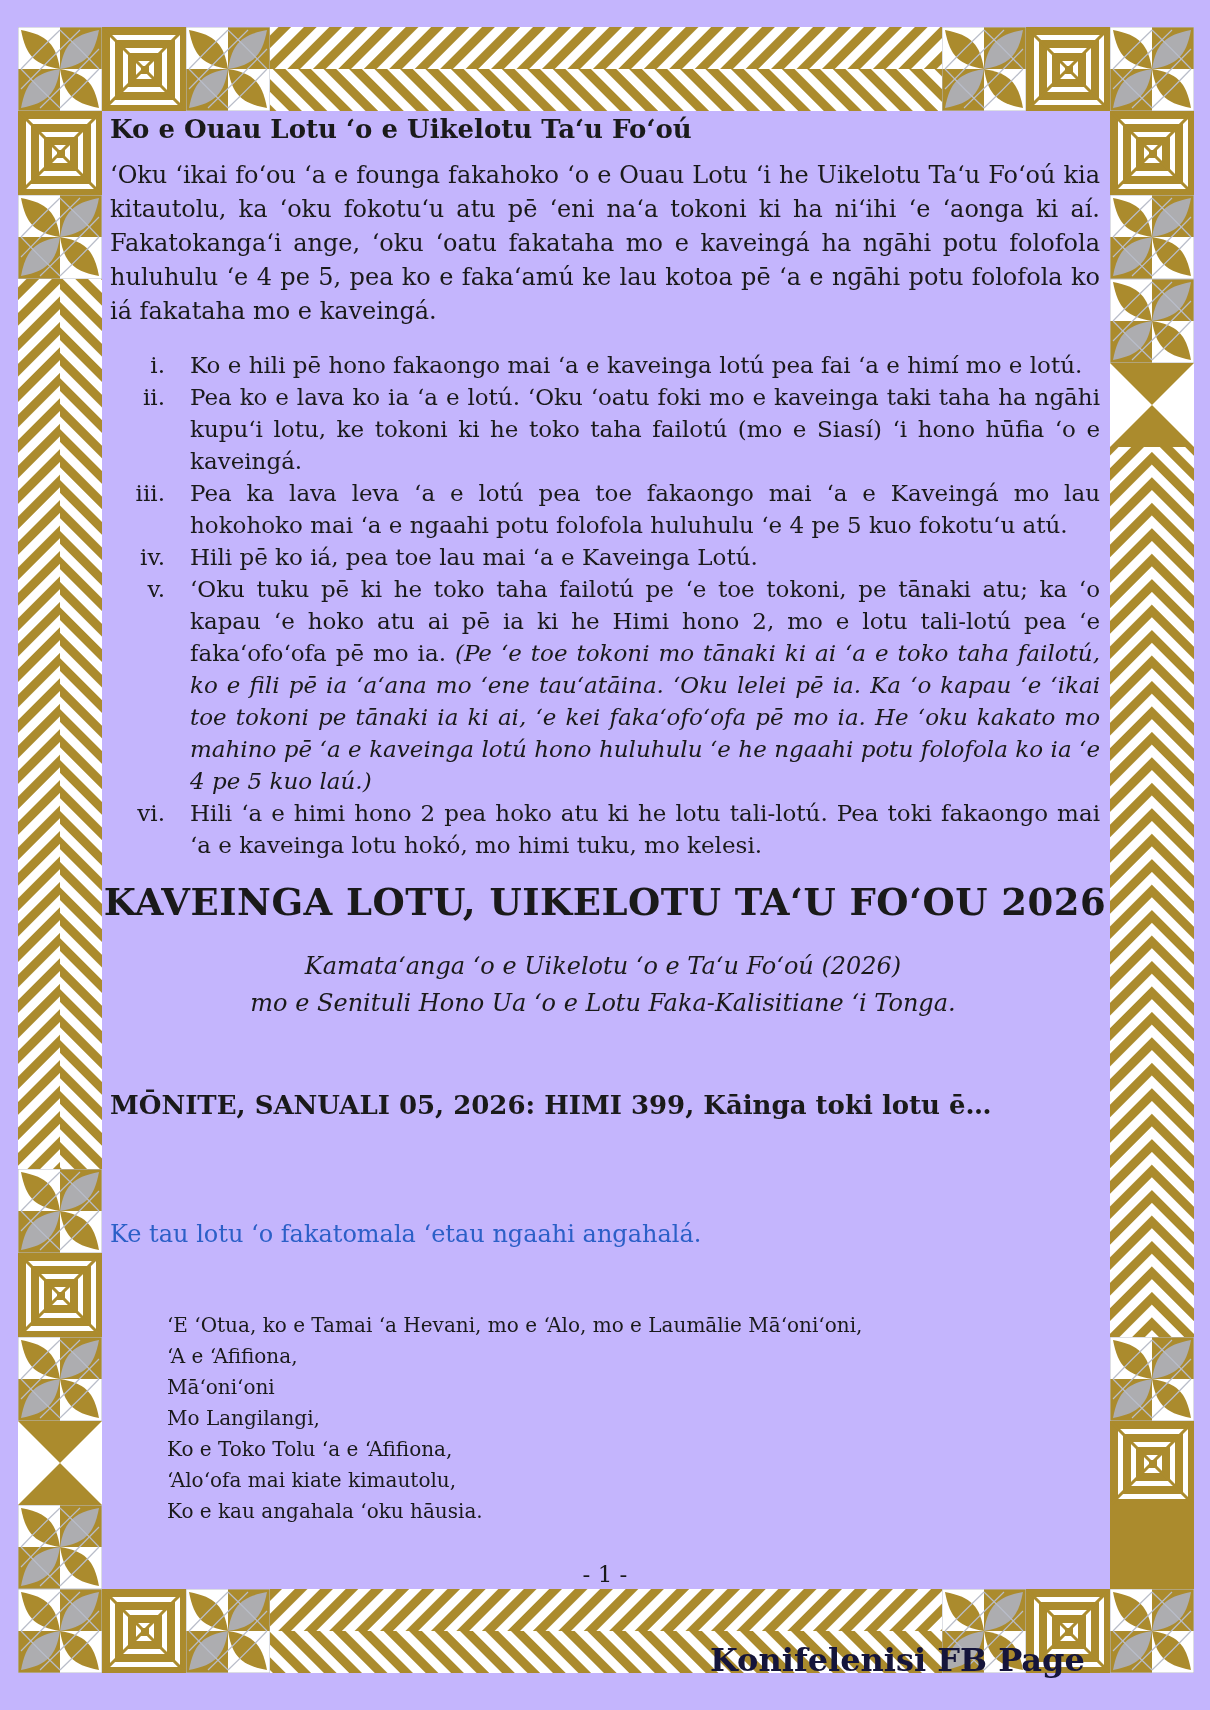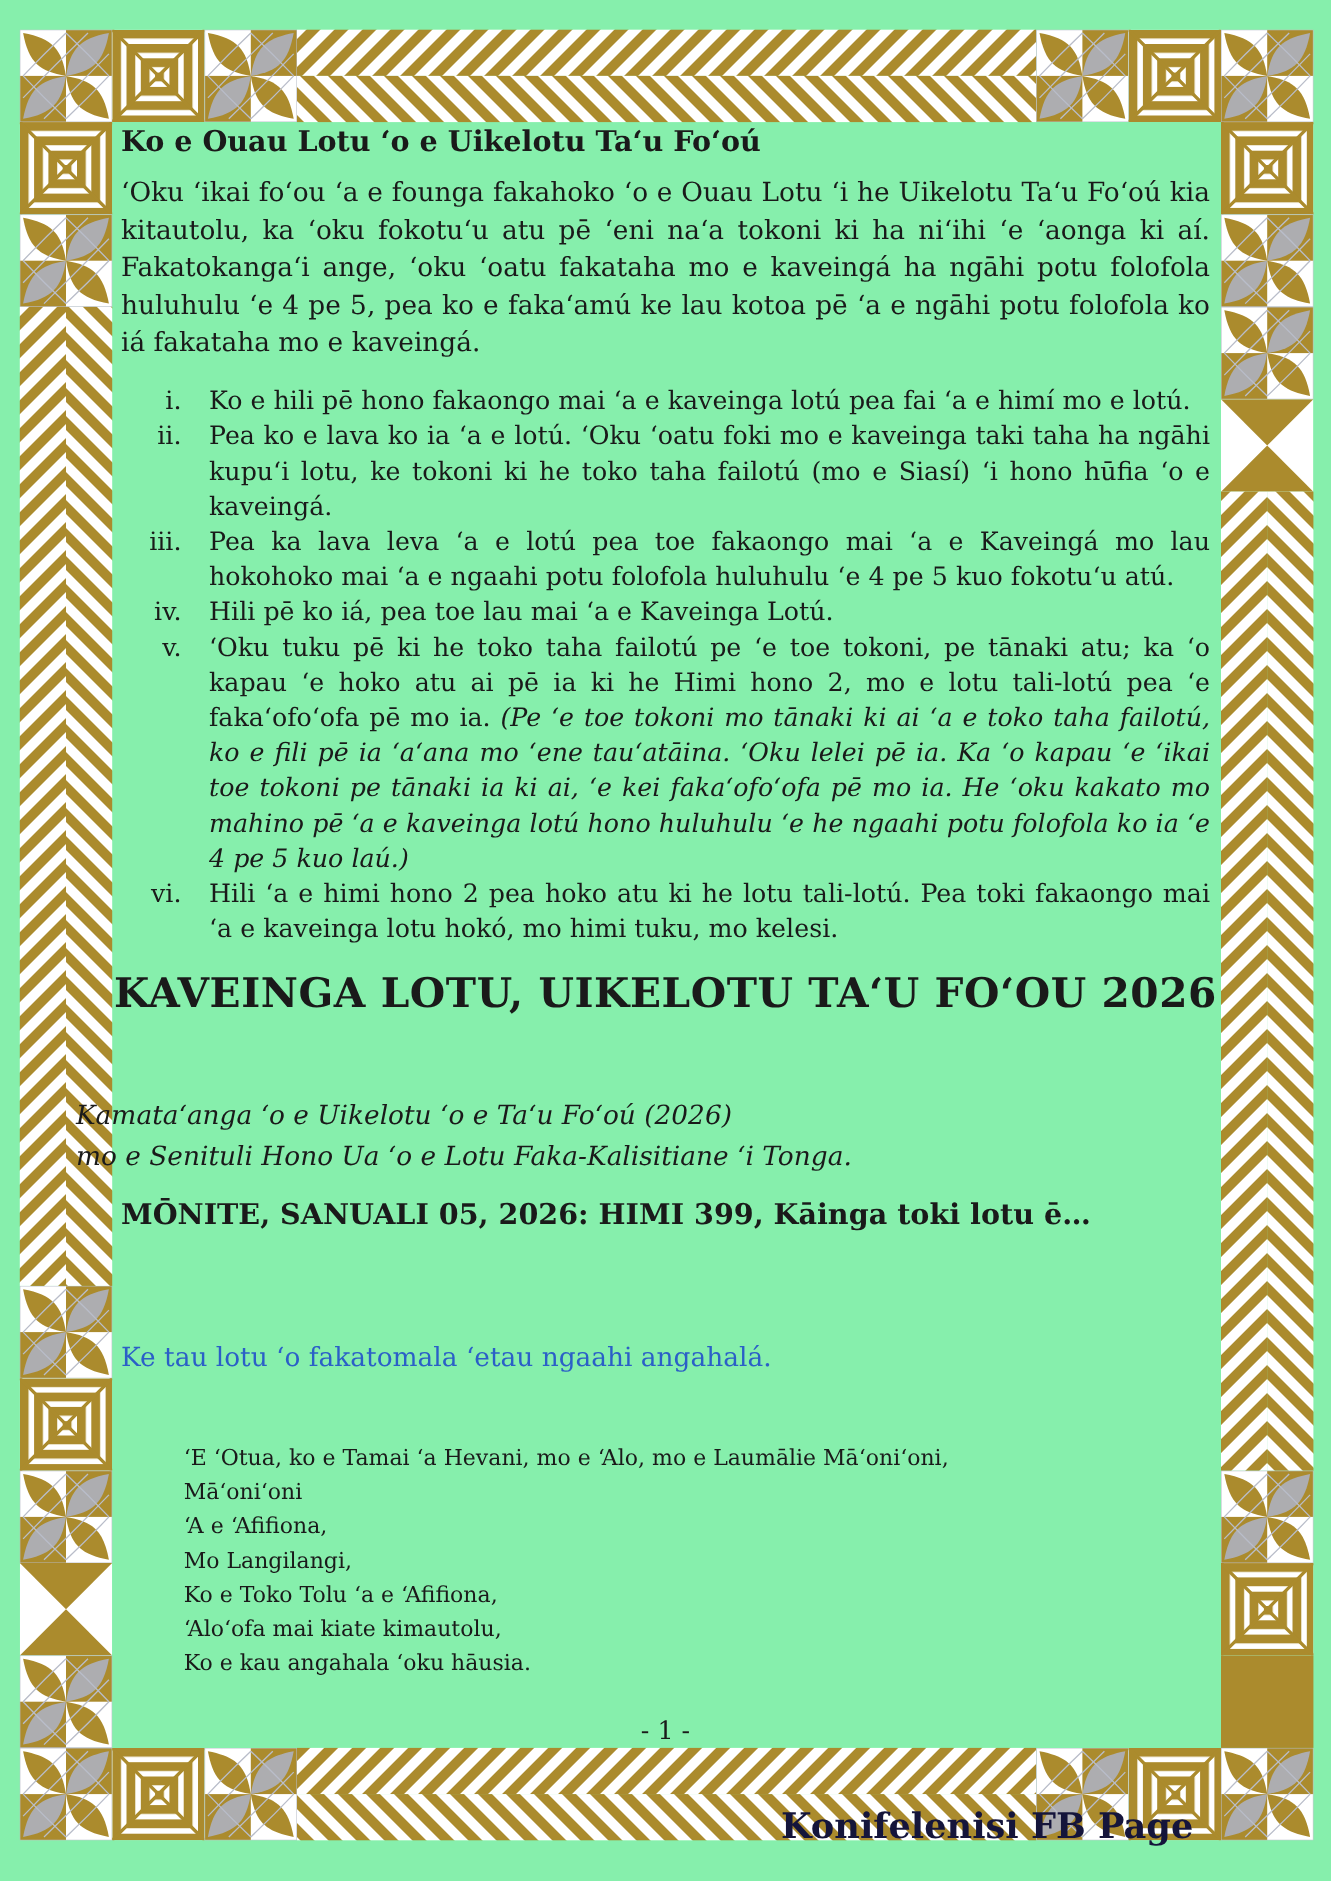--- a/index.html
+++ b/index.html
@@ -1,19 +1,19 @@
 <!DOCTYPE html>
 <html><head>
 <meta charset="utf-8">
 <style>
   html,body{margin:0;padding:0;background:#ffffff;}
   .page{
     position:relative;
     width:1210px;height:1710px;
-    background:#86efac;
+    background:#c4b5fd;
     overflow:hidden;
     font-family:"DejaVu Serif","Liberation Serif",serif;
     color:#1a1a1a;
   }
   .border-layer{position:absolute;left:0;top:0;width:1210px;height:1710px;z-index:1;}
   .content{position:absolute;left:0;top:0;width:1210px;height:1710px;z-index:2;}
 
   .doc-title{
     position:absolute;left:110px;top:114px;width:990px;
     font-size:26px;font-weight:bold;
@@ -29,22 +29,22 @@
   .step{display:flex;align-items:flex-start;}
   .step-num{flex:0 0 55px;text-align:right;padding-right:25px;}
   .step-text{flex:1 1 auto;text-align:justify;}
   .step-text .it{font-style:italic;}
 
   .main-heading{
     position:absolute;left:55px;top:880px;width:1100px;
     text-align:center;font-size:37px;font-weight:bold;letter-spacing:0.5px;
   }
   .subtitle{
-    position:absolute;left:69px;width:1100px;text-align:left;
-    font-size:24px;font-style:italic;margin-top:48px;
+    position:absolute;left:53px;width:1100px;text-align:center;
+    font-size:24px;font-style:italic;
   }
   .subtitle.l1{top:952px;}
   .subtitle.l2{top:989px;}
 
   .day-heading{
     position:absolute;left:110px;top:1090px;width:1000px;
     font-size:26px;font-weight:bold;
   }
   .theme-label{
     position:absolute;left:110px;top:1166px;width:900px;
@@ -190,22 +190,22 @@
     <div class="subtitle l1">Kamataʻanga ʻo e Uikelotu ʻo e Taʻu Foʻoú (2026)</div>
     <div class="subtitle l2">mo e Senituli Hono Ua ʻo e Lotu Faka-Kalisitiane ʻi Tonga.</div>
 
     <div class="day-heading">MŌNITE, SANUALI 05, 2026: HIMI 399, Kāinga toki lotu ē…</div>
 
 
     <div class="theme-text" id="theme-text" style="color: rgb(43, 95, 199);">Ke tau lotu ʻo fakatomala ʻetau ngaahi angahalá.</div>
 
     <div class="hymn" id="hymn">
         <div>ʻE ʻOtua, ko e Tamai ʻa Hevani, mo e ʻAlo, mo e Laumālie Māʻoniʻoni,</div>
+        <div>ʻA e ʻAfifiona,</div>
         <div>Māʻoniʻoni</div>
-        <div>ʻA e ʻAfifiona,</div>
         <div>Mo Langilangi,</div>
         <div>Ko e Toko Tolu ʻa e ʻAfifiona,</div>
         <div>ʻAloʻofa mai kiate kimautolu,</div>
         <div>Ko e kau angahala ʻoku hāusia.</div>
       </div>
 
     <div class="page-number">- 1 -</div>
 
     <div class="watermark" id="watermark" style="color: rgb(21, 21, 59);">Konifelenisi FB Page</div>
 

